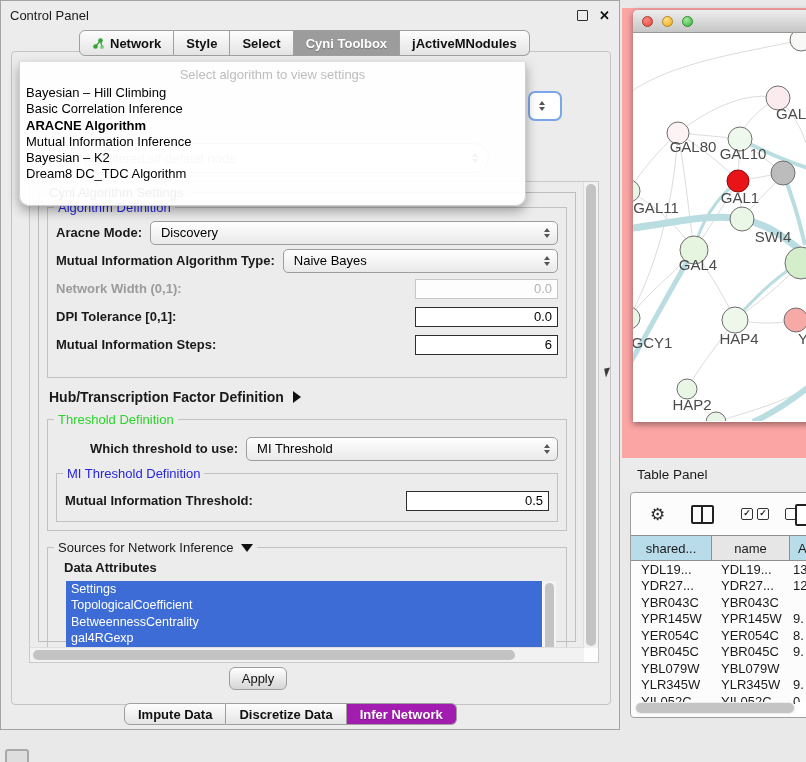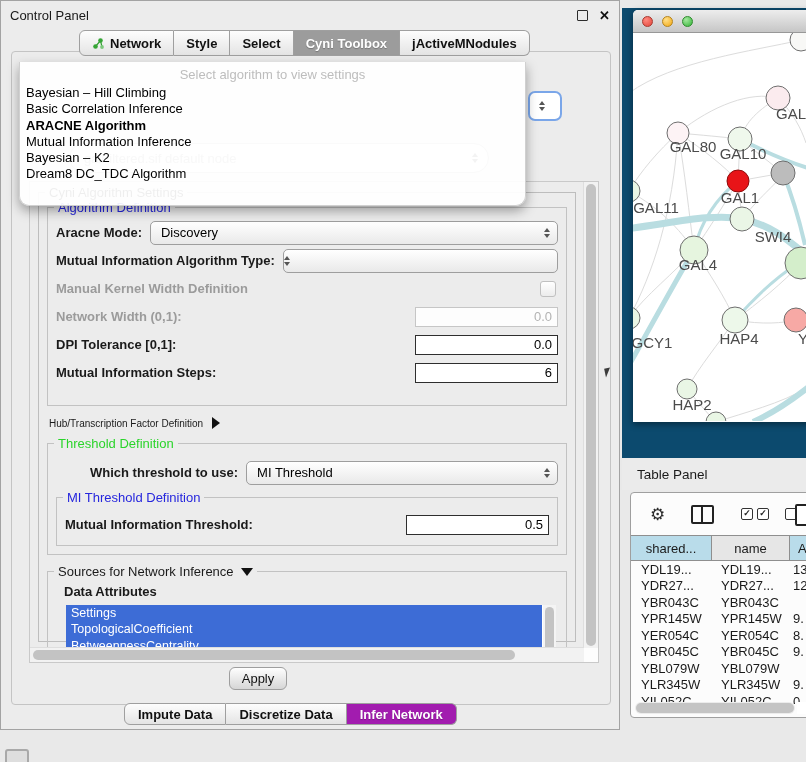--- a/index.html
+++ b/index.html
@@ -62,37 +62,37 @@
   .spin{display:flex;flex-direction:column;align-items:center;margin-right:7px;}
   .spin i{display:block;width:0;height:0;border-left:3.5px solid transparent;border-right:3.5px solid transparent;}
   .spin i.up{border-bottom:4px solid #555;margin-bottom:2px;}
   .spin i.down{border-top:4px solid #555;}
   input.num{width:143px;margin-left:auto;height:20px;box-sizing:border-box;border:1px solid #8a8a8a;
     background:#fff;text-align:right;font-size:13px;font-family:"Liberation Sans",sans-serif;padding:0 5px;}
   input.num.strong{border:1.5px solid #2e2e2e;}
   input.num:disabled{color:#b3b3b3;border-color:#c6c6c6;background:#fdfdfd;}
   .checkbox{margin-left:auto;margin-right:2px;width:14px;height:14px;border:1px solid #c0c0c0;border-radius:3px;
     background:linear-gradient(#ffffff,#ececec);}
-  #hub-row{display:flex;align-items:center;margin:11px 0 2px 10px;font-size:10px;font-weight:normal;gap:9px;}
+  #hub-row{display:flex;align-items:center;margin:11px 0 2px 10px;font-size:14px;font-weight:bold;gap:9px;}
   .tri-right{width:0;height:0;border-top:6px solid transparent;border-bottom:6px solid transparent;border-left:8px solid #111;}
   .tri-down{width:0;height:0;border-left:6px solid transparent;border-right:6px solid transparent;border-top:8px solid #111;margin-left:7px;}
   .indent{padding-left:34px;}
   #data-attr-label{font-size:13px;font-weight:bold;margin:8px 0 6px 12px;}
   #attr-list{position:relative;margin:0 6px 0 14px;height:72px;background:#fff;overflow:hidden;}
   .attr-item{height:16.4px;line-height:16.4px;padding-left:5px;margin-right:14px;
     background:#3d6cd6;color:#fff;font-size:12.5px;white-space:nowrap;}
   #attr-list .vscroll{bottom:0;width:13px;background:#f4f4f4;border-left:none;}
   #apply-btn{position:absolute;left:228px;top:666px;width:58px;height:23px;
     border:1px solid #9e9e9e;border-radius:6px;background:linear-gradient(#fefefe,#d6d6d6);
     font-size:13px;font-family:"Liberation Sans",sans-serif;color:#111;}
   #bottom-tabs{position:absolute;left:123px;top:702px;height:22px;display:flex;font-size:13px;font-weight:bold;z-index:10;}
   #bottom-tabs .tab{padding:8px 13px;}
   #bottom-tabs .tab.selected{background:#a21caf;}
   
-  #desktop{position:absolute;left:622px;top:8px;width:184px;height:450px;background:#0c4a6e;}
+  #desktop{position:absolute;left:622px;top:8px;width:184px;height:450px;background:#fca5a5;}
   #net-window{position:absolute;left:11px;top:2px;width:180px;height:412px;background:#fff;
     border-radius:5px 0 0 0;box-shadow:0 2px 7px rgba(0,0,0,0.45);}
   .mac-titlebar{height:23px;background:linear-gradient(#ededed,#c6c6c6);border-bottom:1px solid #989898;
     border-radius:5px 0 0 0;display:flex;align-items:center;padding-left:9px;gap:9px;box-sizing:border-box;}
   .light{width:11px;height:11px;border-radius:50%;box-sizing:border-box;}
   .light.red{background:radial-gradient(circle at 35% 30%,#ff8a80,#e2453a);border:1px solid #a8382f;}
   .light.yellow{background:radial-gradient(circle at 35% 30%,#ffe08a,#f2a711);border:1px solid #b5841c;}
   .light.green{background:radial-gradient(circle at 35% 30%,#a5e8a0,#34b437);border:1px solid #2e8b2e;}
   .net-canvas{position:relative;height:388px;overflow:hidden;background:#fff;}
   .net-canvas svg text{font-family:"Liberation Sans",sans-serif;font-size:15px;fill:#4b4b4b;}
@@ -206,31 +206,28 @@
             <span class="spin">
                 <i class="up"></i>
                 <i class="down"></i>
               </span>
           </div>
         </div>
 
         <div class="frow">
           <span>Mutual Information Algorithm Type:</span>
           <div class="combo">
+            <span class="val">Naive Bayes</span>
             <span class="spin">
                 <i class="up"></i>
                 <i class="down"></i>
               </span>
           </div>
         </div>
 
-        <div class="frow disabled">
-          <span>Manual Kernel Width Definition</span>
-          <span class="checkbox"></span>
-        </div>
 
         <div class="frow disabled">
           <span>Network Width (0,1):</span>
           <input class="num" disabled="" value="0.0" style="">
         </div>
 
         <div class="frow">
           <span>DPI Tolerance [0,1]:</span>
           <input class="num strong" value="0.0" style="">
         </div>

